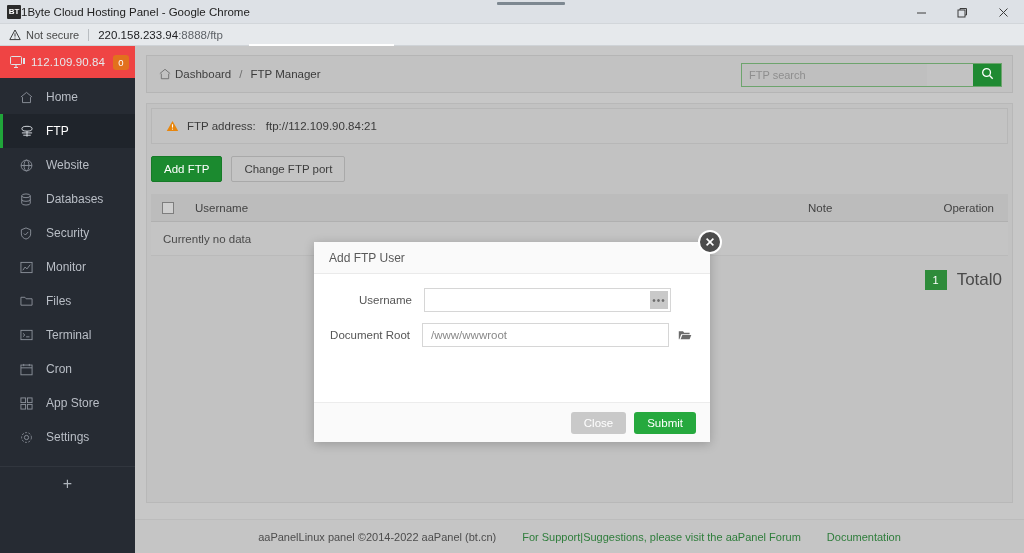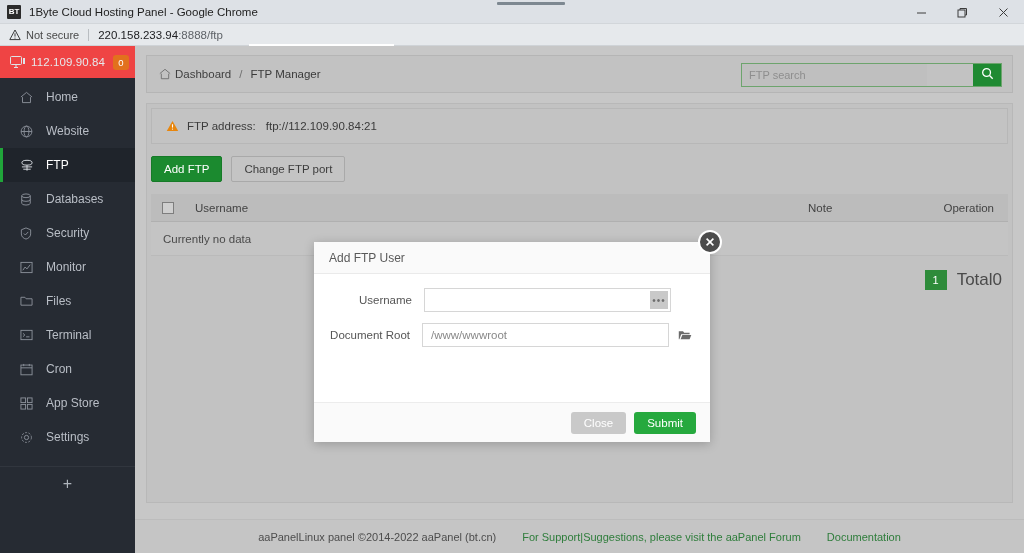--- a/index.html
+++ b/index.html
@@ -14,21 +14,21 @@
   .win-titlebar {
     height: 24px; background: #dde1e6; display: flex; align-items: center;
     position: relative; border-bottom: 1px solid #d2d6da;
   }
   .win-favicon {
     width: 14px; height: 14px; margin-left: 7px; background: #2b2b2b;
     color: #fff; font-size: 8px; line-height: 14px; text-align: center;
     font-family: "Liberation Sans", sans-serif; font-weight: bold; border-radius: 1px;
   }
   .win-title {
-    margin-left: 8px; font-size: 11.5px; color: #222; white-space: nowrap;
+    margin-left: 0; font-size: 11.5px; color: #222; white-space: nowrap;
   }
   .win-tabstrip-marker {
     position: absolute; left: 497px; top: 2px; width: 68px; height: 3px;
     background: #7d8891; border-radius: 1px;
   }
   .win-controls { position: absolute; right: 0; top: 0; display: flex; height: 24px; }
   .win-btn {
     width: 41px; height: 24px; display: flex; align-items: center; justify-content: center;
     color: #3c3c3c;
   }
@@ -283,41 +283,41 @@
       <div class="sb-item">
         <span class="sb-ic">
           <svg width="13" height="13" viewBox="0 0 14 14">
               <path d="M1 6.5 L7 1.5 L13 6.5" fill="none" stroke="currentColor" stroke-width="1"></path>
               <path d="M2.7 6.6 V12.5 H11.3 V6.6" fill="none" stroke="currentColor" stroke-width="1"></path>
             </svg>
         </span>
         <span class="sb-label">Home</span>
       </div>
 
-      <div class="sb-item">
-        <span class="sb-ic">
-          <svg width="13" height="13" viewBox="0 0 14 14">
-              <circle cx="7" cy="7" r="5.8" fill="none" stroke="currentColor" stroke-width="1"></circle>
-              <ellipse cx="7" cy="7" rx="2.6" ry="5.8" fill="none" stroke="currentColor" stroke-width="1"></ellipse>
-              <line x1="1.2" y1="7" x2="12.8" y2="7" stroke="currentColor" stroke-width="1"></line>
-            </svg>
-        </span>
-        <span class="sb-label">Website</span>
-      </div>
-
       <div class="sb-item active">
         <span class="sb-ic">
           <svg width="14" height="13" viewBox="0 0 14 14">
               <ellipse cx="7" cy="4" rx="5.5" ry="2.6" fill="none" stroke="currentColor" stroke-width="1"></ellipse>
               <line x1="1.5" y1="8.5" x2="12.5" y2="8.5" stroke="currentColor" stroke-width="1"></line>
               <line x1="3" y1="11" x2="11" y2="11" stroke="currentColor" stroke-width="1"></line>
               <line x1="7" y1="6.6" x2="7" y2="12.6" stroke="currentColor" stroke-width="1"></line>
             </svg>
         </span>
         <span class="sb-label">FTP</span>
+      </div>
+
+      <div class="sb-item">
+        <span class="sb-ic">
+          <svg width="13" height="13" viewBox="0 0 14 14">
+              <circle cx="7" cy="7" r="5.8" fill="none" stroke="currentColor" stroke-width="1"></circle>
+              <ellipse cx="7" cy="7" rx="2.6" ry="5.8" fill="none" stroke="currentColor" stroke-width="1"></ellipse>
+              <line x1="1.2" y1="7" x2="12.8" y2="7" stroke="currentColor" stroke-width="1"></line>
+            </svg>
+        </span>
+        <span class="sb-label">Website</span>
       </div>
 
       <div class="sb-item">
         <span class="sb-ic">
           <svg width="12" height="13" viewBox="0 0 12 14">
               <ellipse cx="6" cy="3" rx="4.6" ry="2" fill="none" stroke="currentColor" stroke-width="1"></ellipse>
               <path d="M1.4 3 V11 a4.6 2 0 0 0 9.2 0 V3" fill="none" stroke="currentColor" stroke-width="1"></path>
               <path d="M1.4 7 a4.6 2 0 0 0 9.2 0" fill="none" stroke="currentColor" stroke-width="1"></path>
             </svg>
         </span>

